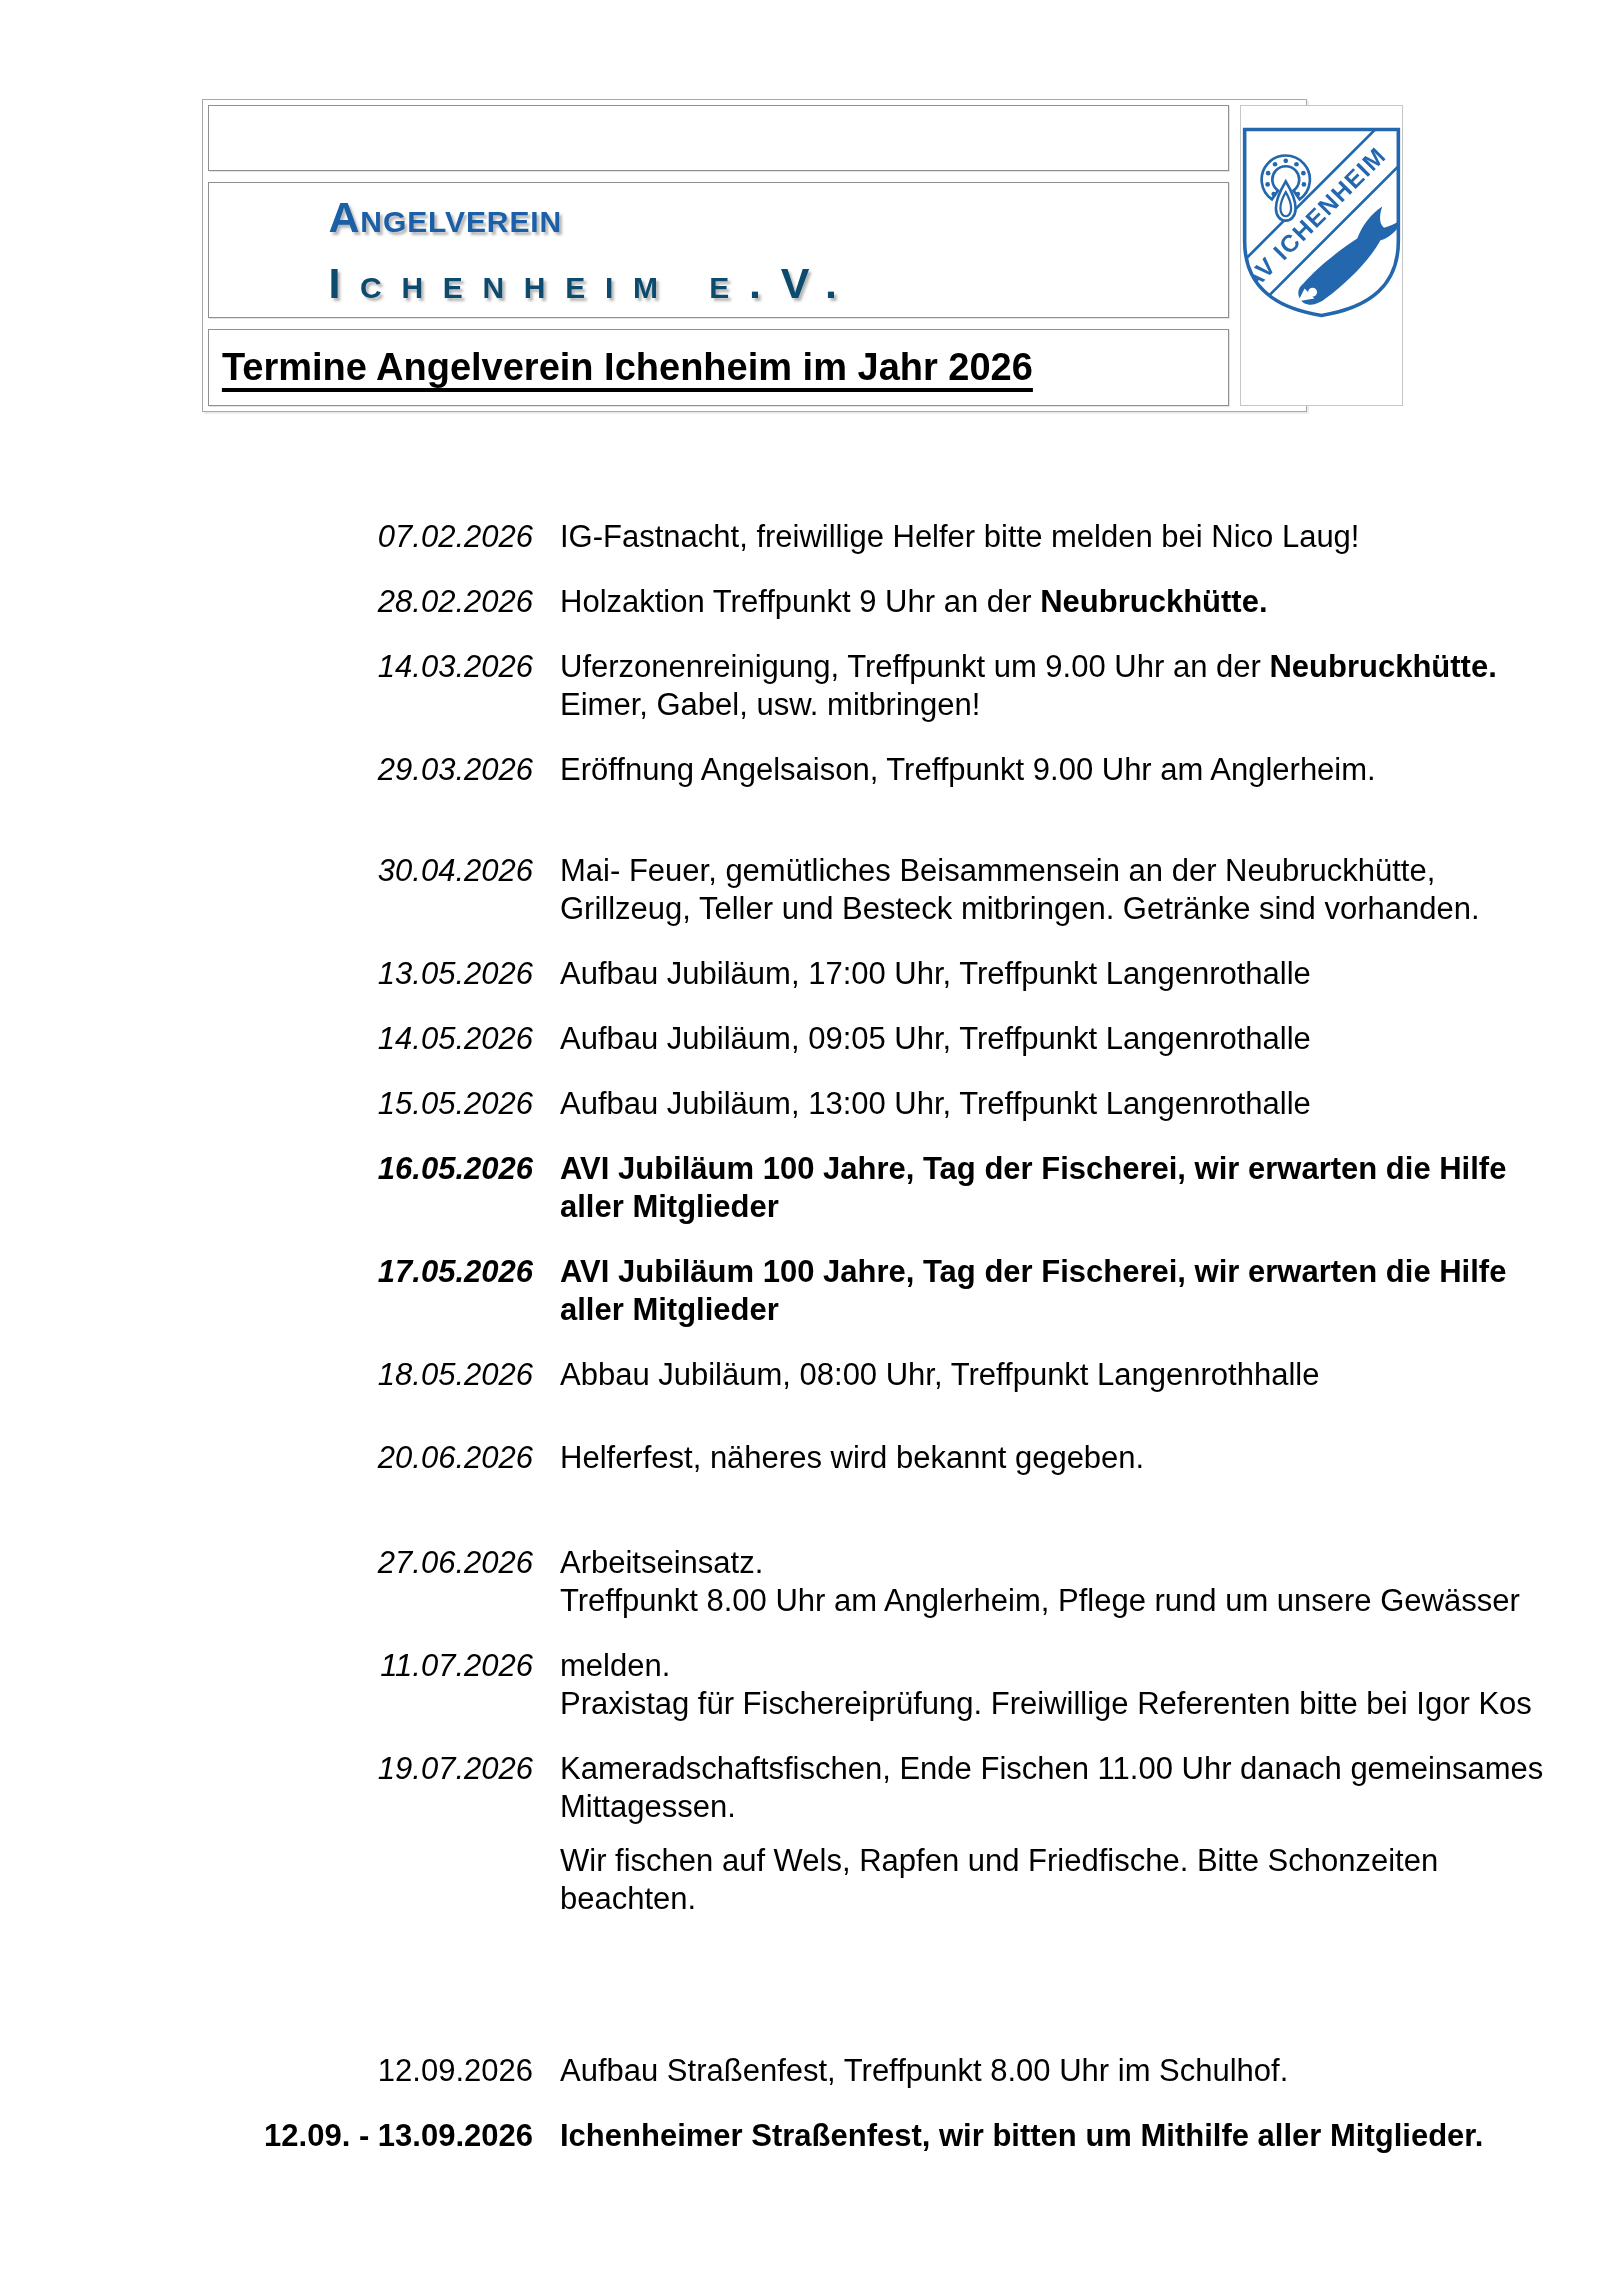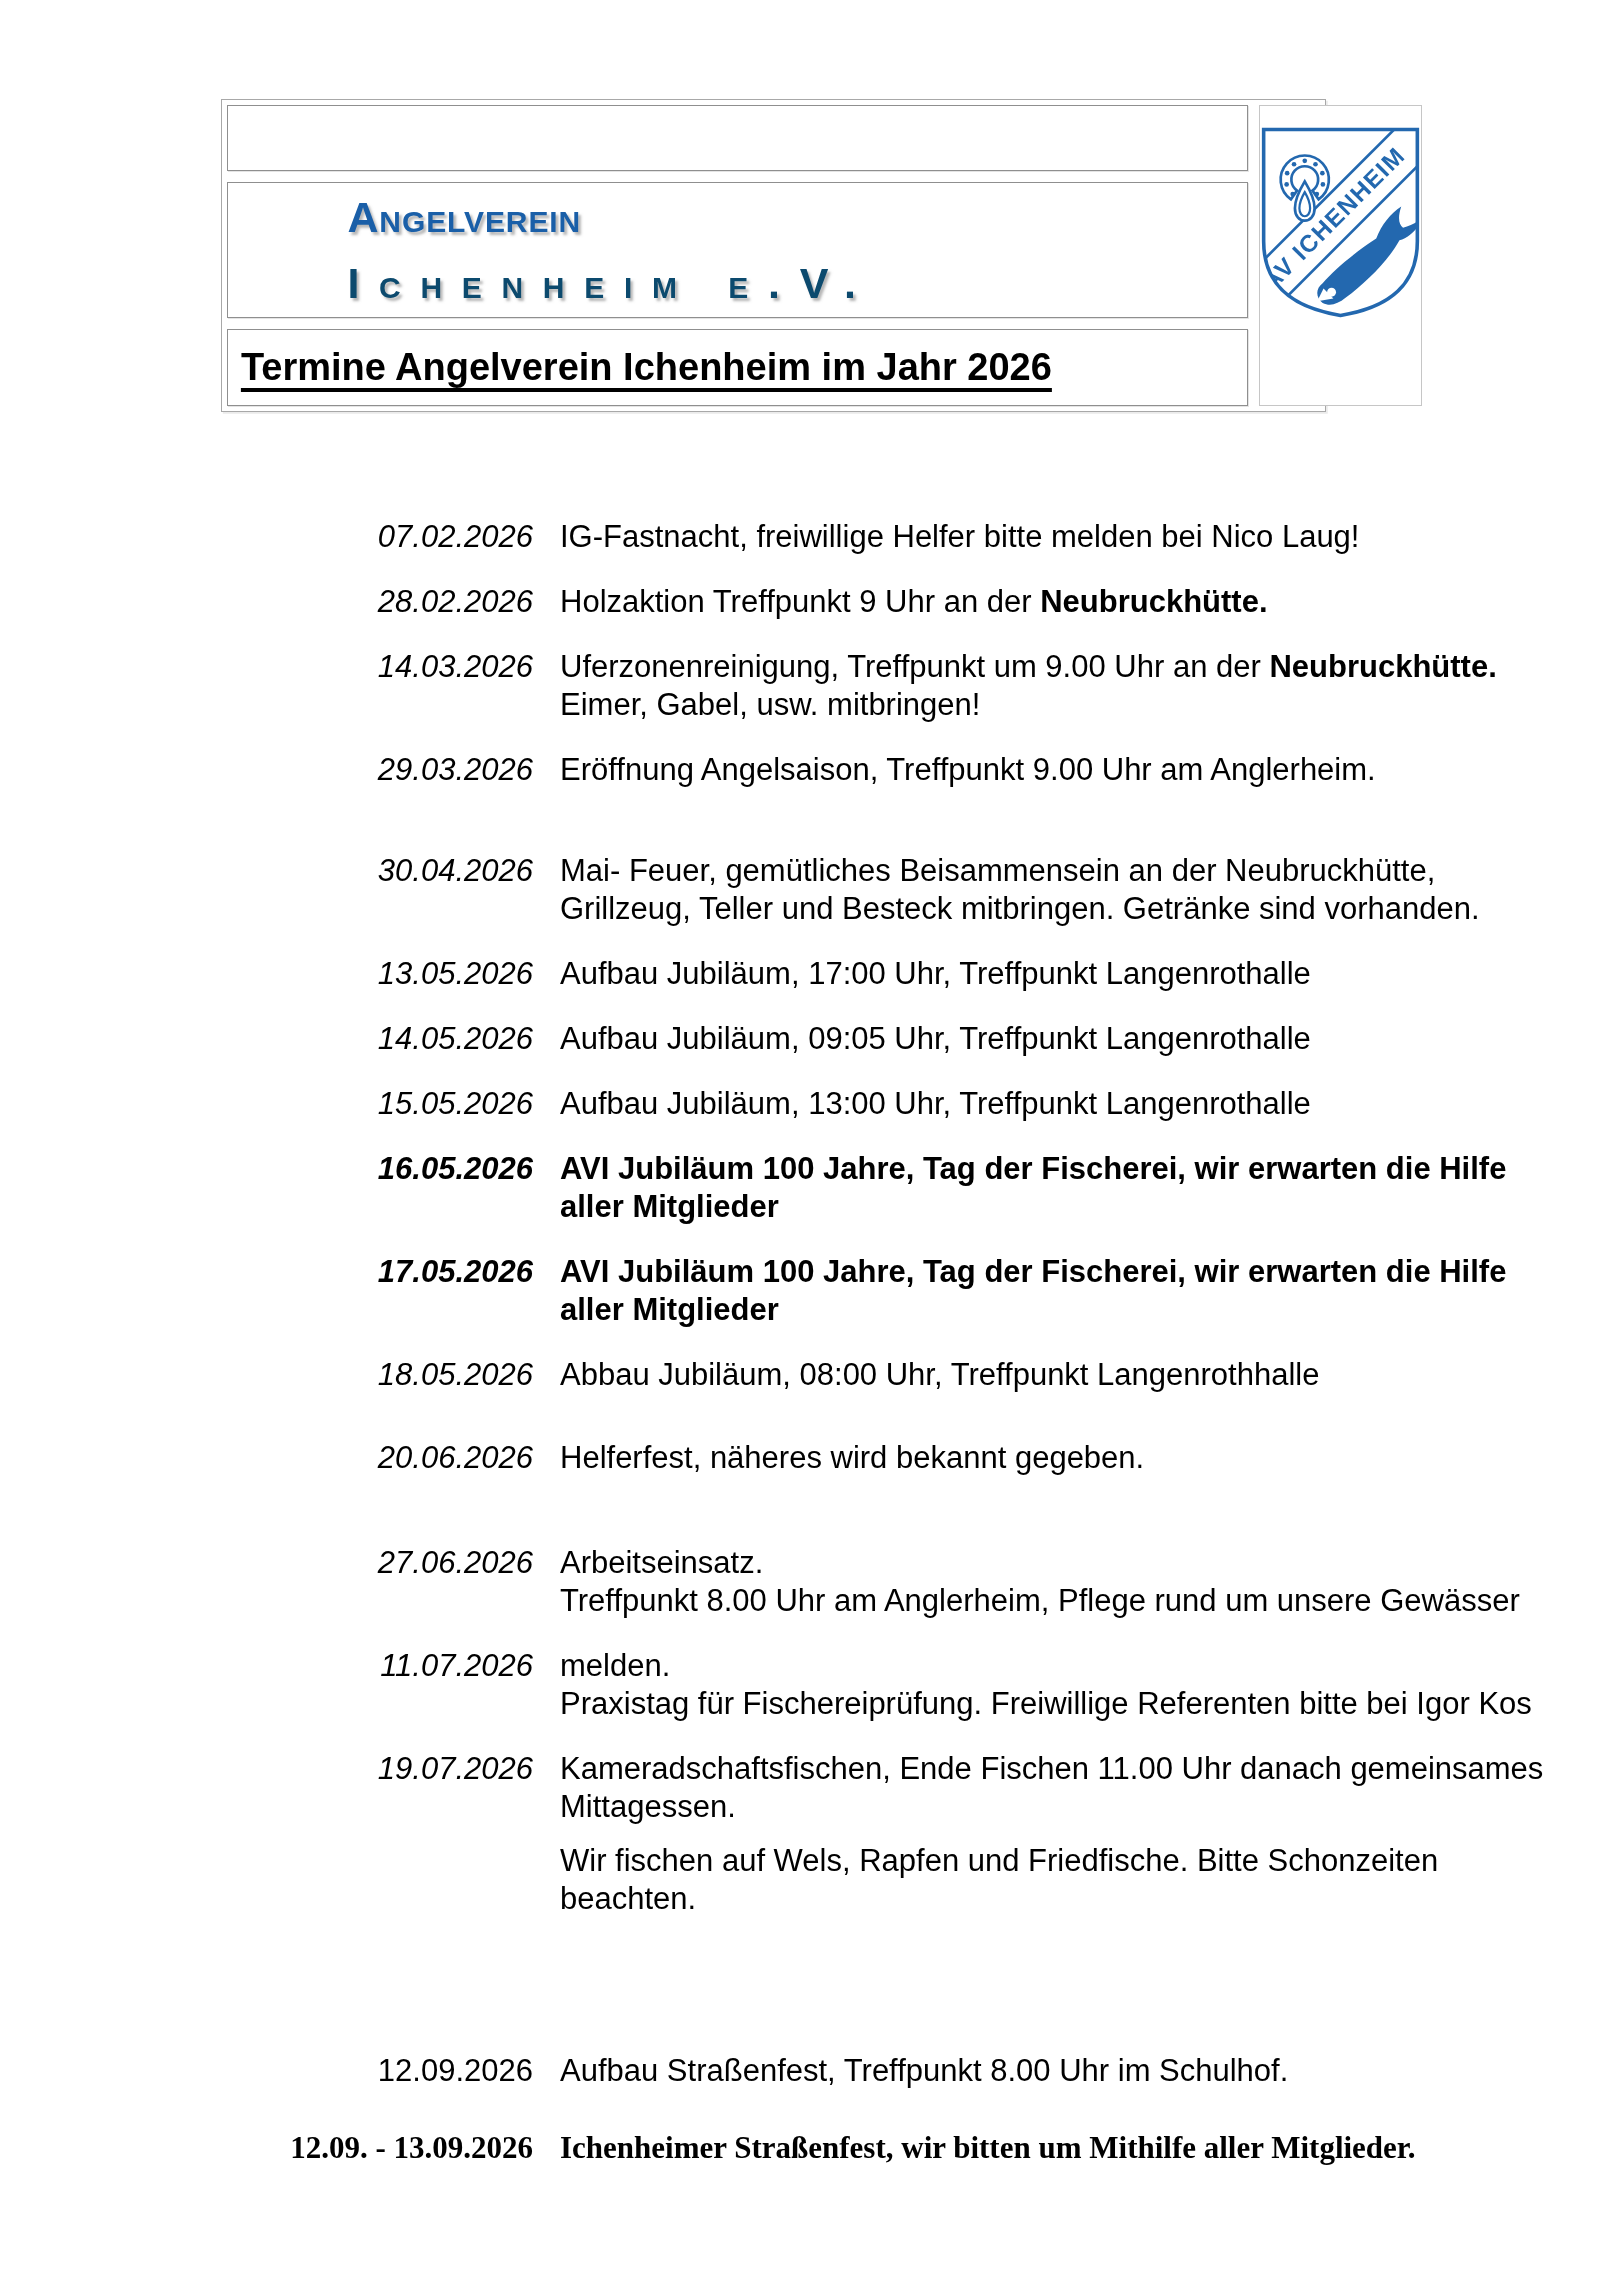--- a/index.html
+++ b/index.html
@@ -13,21 +13,20 @@
   
   .header{
     position:absolute;left:202px;top:99px;
     width:1105px;height:313px;
     box-sizing:border-box;
     border:1.8px solid #a8a8a8;
     background:#fff;
     padding:5.4px;
     display:flex;gap:10.7px;
     box-shadow:1.8px 1.8px 0 rgba(0,0,0,0.08);
-    margin-left:19px;
   }
   .header-left{
     width:1021px;flex:0 0 auto;
     display:flex;flex-direction:column;gap:10.7px;
   }
   .hrow{
     box-sizing:border-box;
     border:1.8px solid #8f8f8f;
     background:#fff;
     box-shadow:0.9px 0.9px 0 rgba(0,0,0,0.12);
@@ -292,21 +291,21 @@
       </div>
   </div>
     <div class="entry" style="margin-top: 134px;">
     <div class="entry-date ds-upright">12.09.2026</div>
     <div class="entry-text">
         <div class="para">
           <div class="line"><span>Aufbau Straßenfest, Treffpunkt 8.00 Uhr im Schulhof.</span></div>
         </div>
       </div>
   </div>
-    <div class="entry entry-bold" style="margin-top: 39px; font-family: Liberation Serif, serif;">
+    <div class="entry entry-bold" style="margin-top: 27px;">
     <div class="entry-date ds-bold-upright">12.09. - 13.09.2026</div>
     <div class="entry-text">
         <div class="para">
           <div class="line"><span>Ichenheimer Straßenfest, wir bitten um Mithilfe aller Mitglieder.</span></div>
         </div>
       </div>
   </div>
   </div>
 
 

